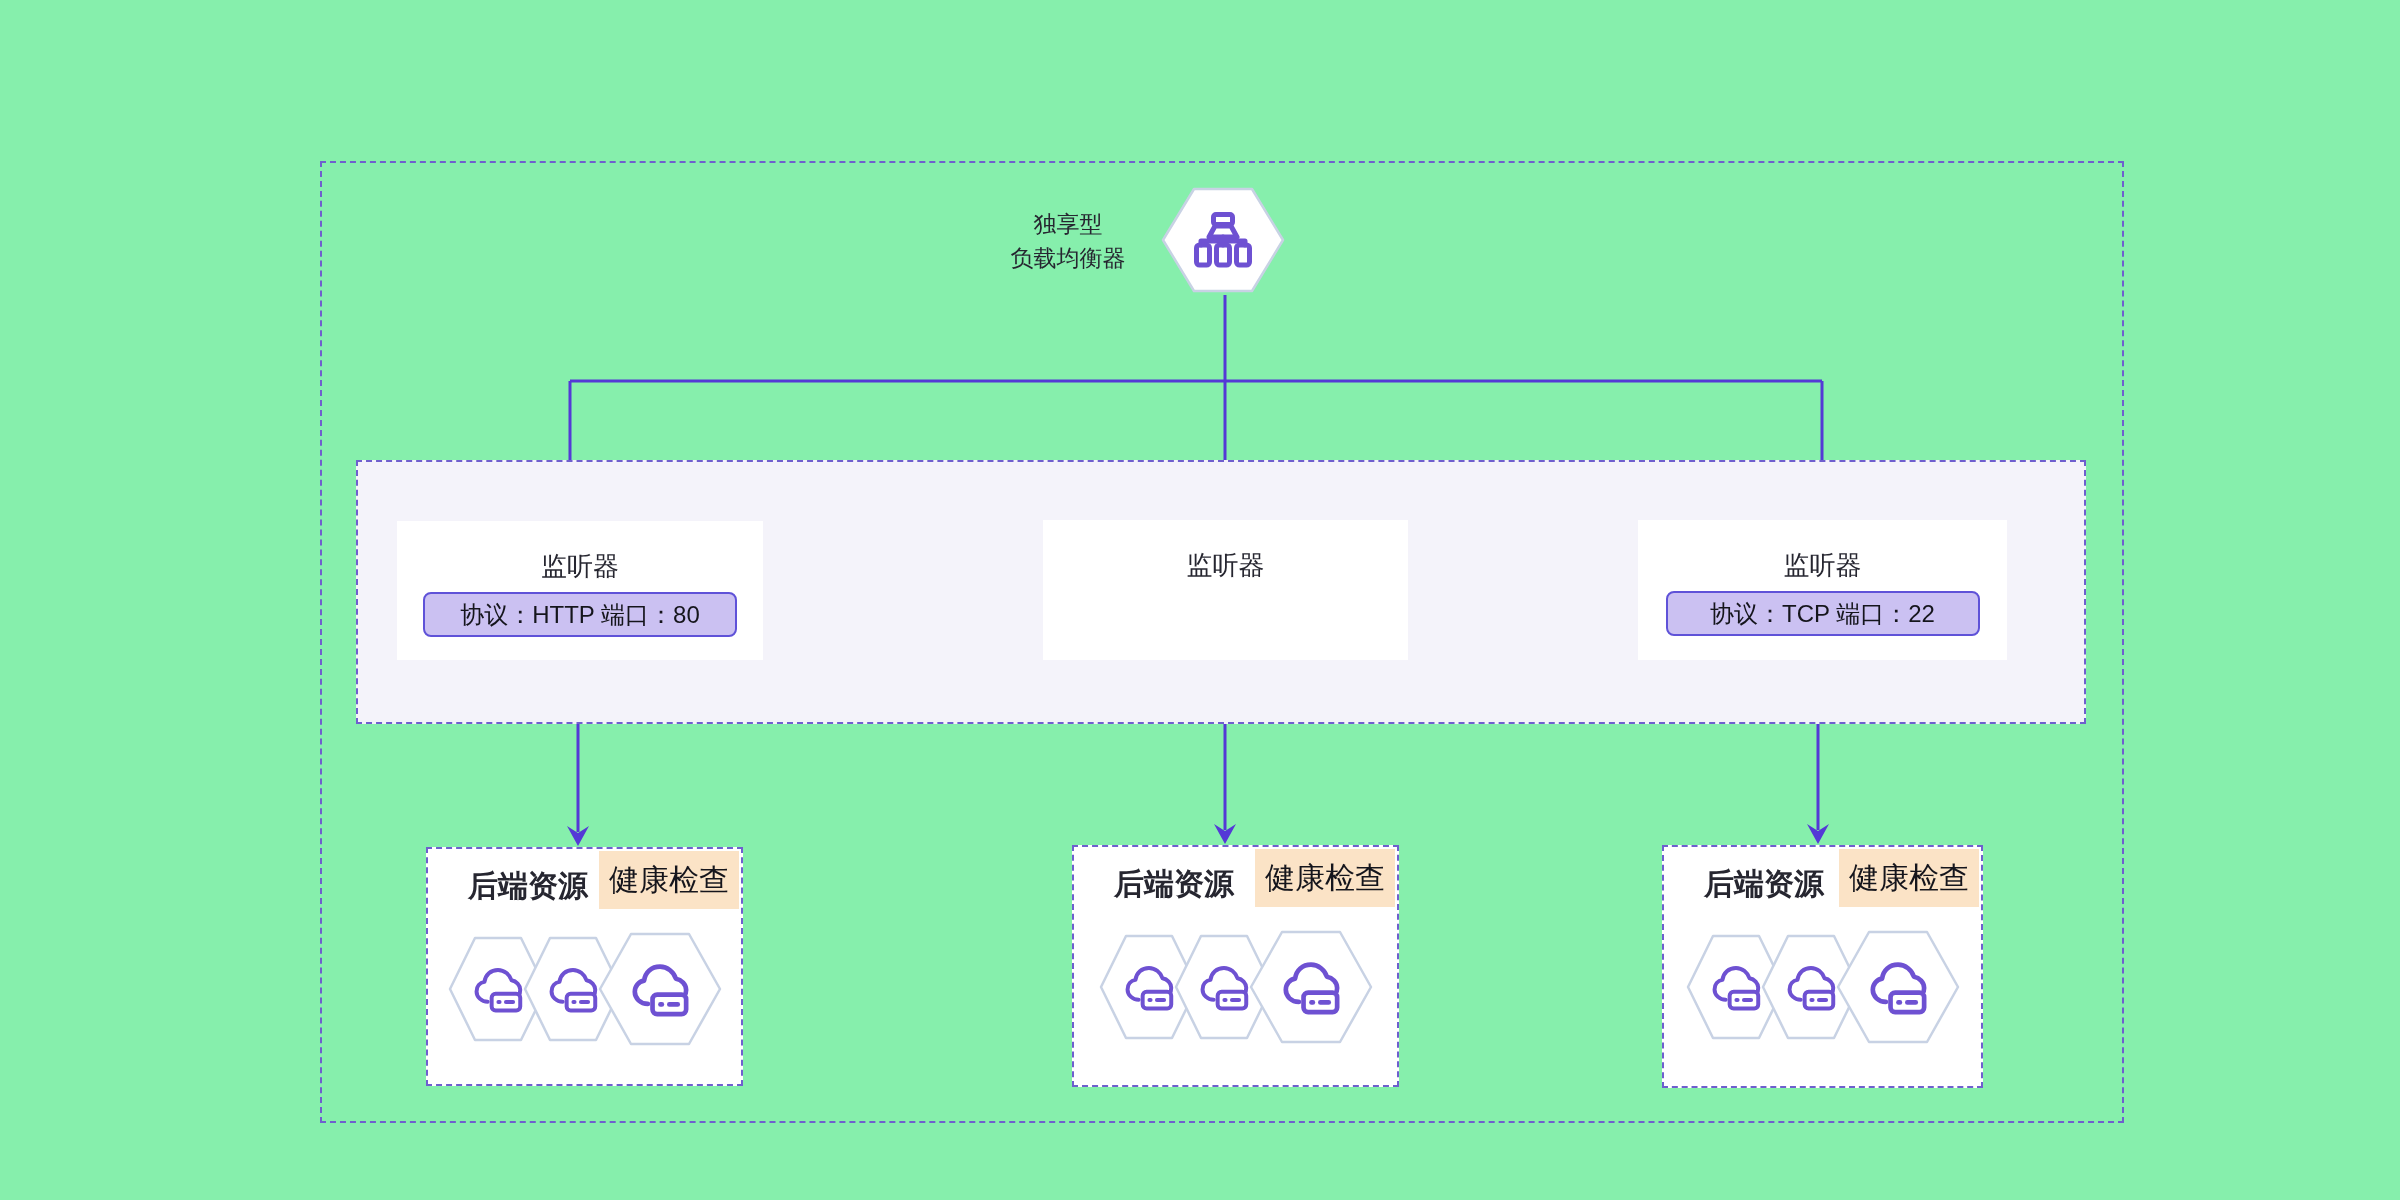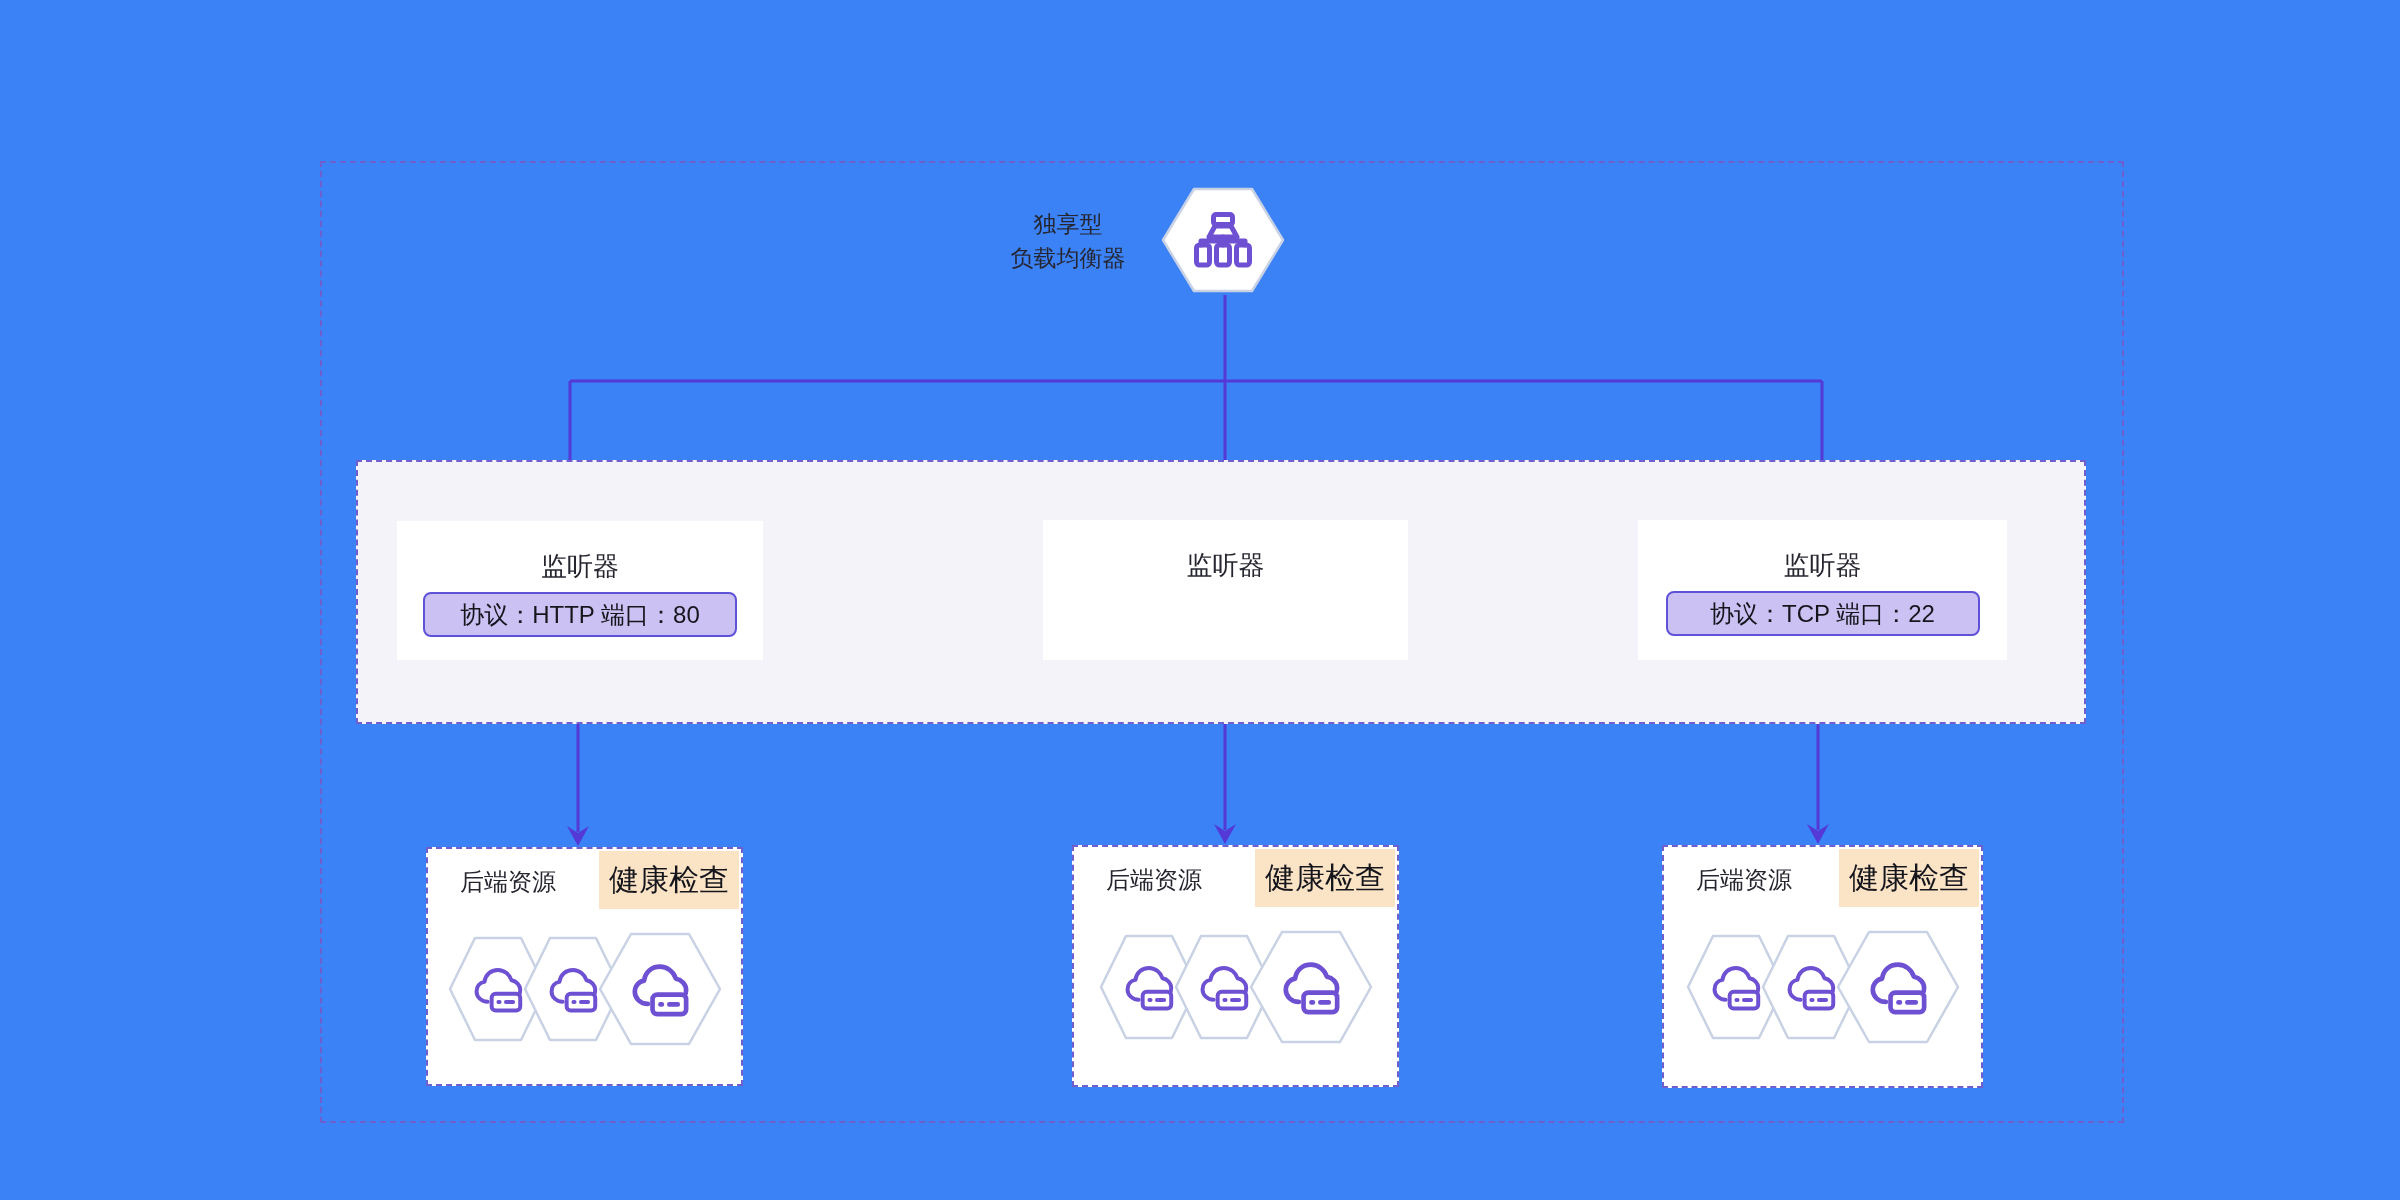--- a/index.html
+++ b/index.html
@@ -8,21 +8,21 @@
     --panel-fill:#f4f3fa;
     --pill-fill:#cbc1f2;
     --pill-border:#5f52d8;
     --hex-stroke:#c8d2e4;
     --icon-purple:#6e51d2;
     --badge-fill:#fbe3c6;
     --text:#262630;
   }
   html,body{margin:0;padding:0;background:#ffffff;}
   .canvas{
-    position:relative;width:2400px;height:1200px;background:#3b82f6;overflow:hidden;
+    position:relative;width:2400px;height:1200px;background:#86efac;overflow:hidden;
     font-family:"Liberation Sans","DejaVu Sans",sans-serif;color:var(--text);
   }
   .abs{position:absolute;}
   
   .outer-box{
     left:320px;top:161px;width:1800px;height:958px;
     border:2px dashed var(--dash-border);background:transparent;
   }
   
   .lb-label{
@@ -56,21 +56,21 @@
     display:flex;align-items:center;justify-content:center;
     font-size:24px;color:#15151c;white-space:nowrap;
   }
   
   .backend-card{
     box-sizing:border-box;background:#ffffff;border:2px dashed var(--dash-border);
   }
   .backend-1{left:426px;top:847px;width:317px;height:239px;}
   .backend-2{left:1072px;top:845px;width:327px;height:242px;}
   .backend-3{left:1662px;top:845px;width:321px;height:243px;}
-  .backend-title{position:absolute;left:32px;top:17px;font-size:24px;color:var(--text);}
+  .backend-title{position:absolute;left:40px;top:17px;font-size:30px;color:var(--text);font-weight:bold;}
   .health-badge{
     position:absolute;right:2px;top:2px;width:140px;height:58px;
     background:var(--badge-fill);display:flex;align-items:center;justify-content:center;
     font-size:30px;color:#15151c;
   }
   .hex-row{
     position:absolute;left:0;right:0;top:78px;height:124px;
     display:flex;align-items:center;justify-content:center;
   }
   .hex{position:relative;flex:0 0 auto;}

